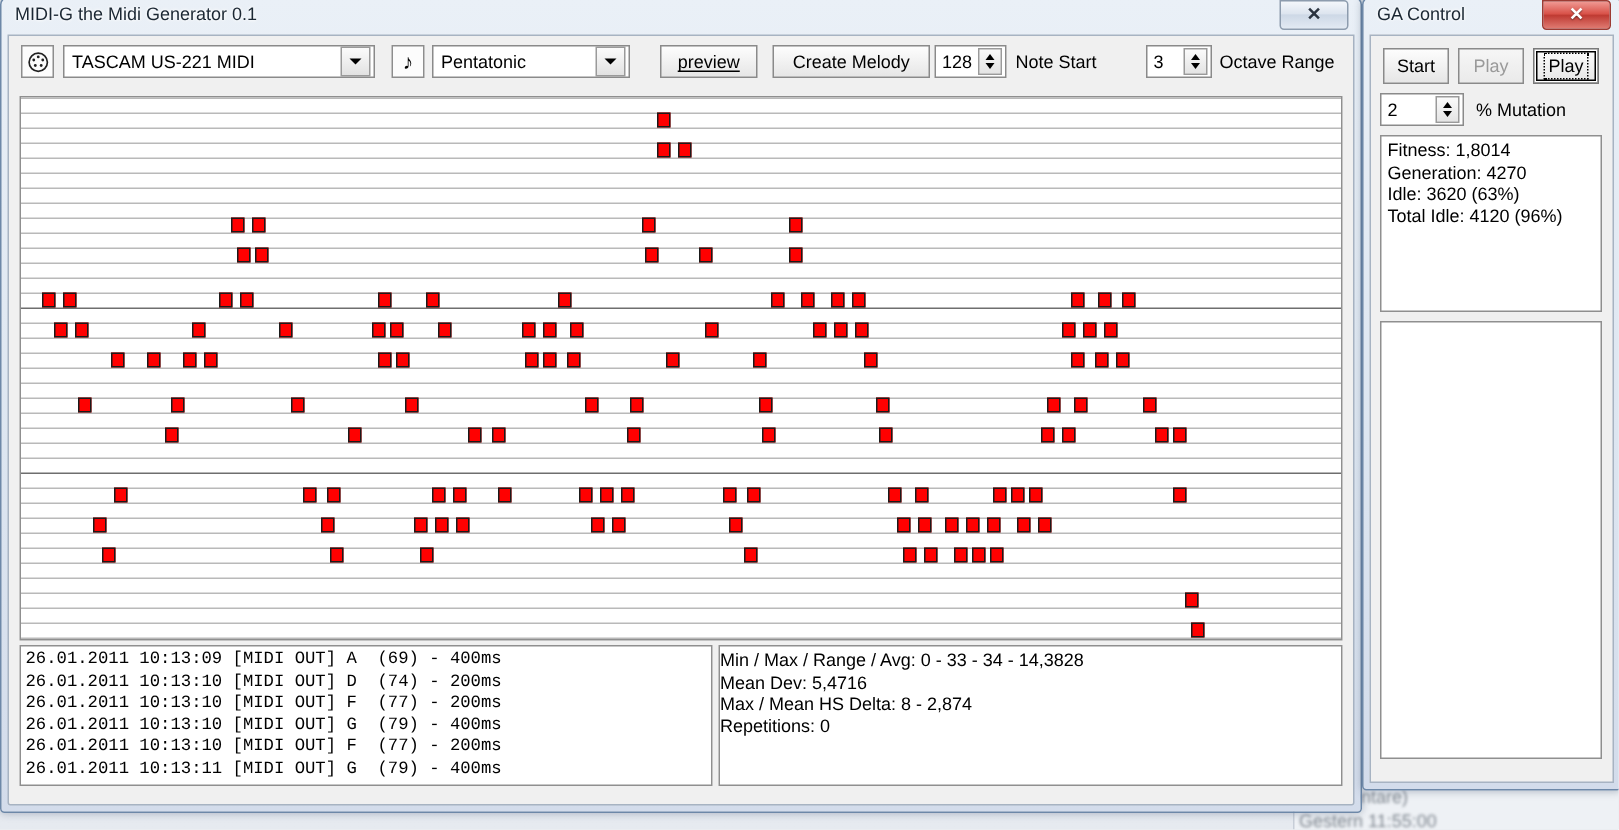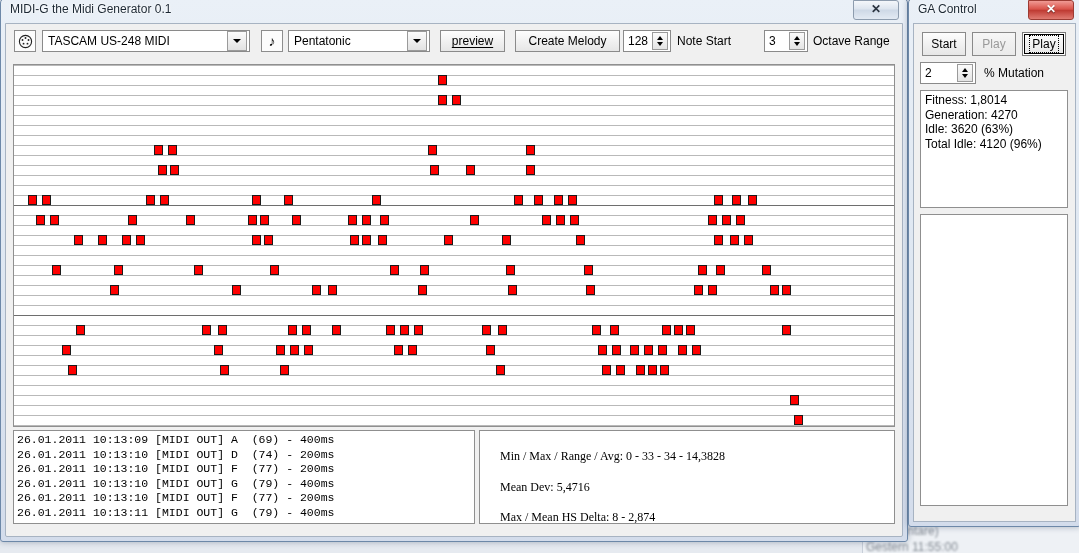--- a/index.html
+++ b/index.html
@@ -74,22 +74,22 @@
   .gline.oct{background:#6e6e6e;}
   .note{position:absolute;width:9px;height:10px;background:#ff0000;border:1px solid #1a1a1a;
     box-sizing:border-box;}
 
   
   .pane{position:absolute;background:#fff;border:1px solid #8f8f8f;overflow:hidden;}
   #logpane{left:7px;top:406px;width:460px;height:92px;}
   #statspane{left:473px;top:406px;width:414px;height:92px;}
   .logline{font-family:"Liberation Mono",monospace;font-size:11.5px;color:#000;
     white-space:pre;line-height:14.6px;padding-left:3px;}
-  .statline{font-family:Liberation Serif, serif;font-size:12px;color:#000;
-    white-space:pre;line-height:14.6px;padding-left:20px;margin-top:16px;}
+  .statline{font-family:Liberation Sans, sans-serif;font-size:12px;color:#000;
+    white-space:pre;line-height:14.6px;padding-left:0;}
   #logpane .logline:first-child{padding-top:2px;}
   #statspane .statline:first-child{padding-top:2px;}
 
   
   #gawin{left:908px;top:-2px;width:171px;height:527px;}
   #ga-client{position:absolute;left:4px;top:24px;right:4px;bottom:4px;background:#f0f0f0;
     border:1px solid #a7b3c2;}
   .gbtn{position:absolute;height:24px;border:1px solid #8a8a8a;
     background:linear-gradient(180deg,#fdfdfd,#e6e6e6);box-sizing:border-box;
     display:flex;align-items:center;justify-content:center;font-size:12px;color:#000;cursor:pointer;}
@@ -130,30 +130,30 @@
         <svg width="15" height="15" viewBox="0 0 16 16">
           <circle cx="8" cy="8" r="6.5" fill="none" stroke="#222" stroke-width="1.2"></circle>
           <circle cx="8" cy="4.2" r="1" fill="#222"></circle>
           <circle cx="4.8" cy="6.4" r="1" fill="#222"></circle>
           <circle cx="11.2" cy="6.4" r="1" fill="#222"></circle>
           <circle cx="5.9" cy="10.3" r="1" fill="#222"></circle>
           <circle cx="10.1" cy="10.3" r="1" fill="#222"></circle>
         </svg>
       </div>
       <div class="tb combo" style="left:36px;top:6px;width:208px;">
-        <div class="cv">TASCAM US-248 MIDI</div>
+        <div class="cv">TASCAM US-221 MIDI</div>
         <div class="arrowbtn">
             <i></i>
           </div>
       </div>
 
       <div class="tb iconbox" style="left:255px;top:6px;">
         <span style="font-size:14px;line-height:1;color:#000;">♪</span>
       </div>
-      <div class="tb combo" style="left:282px;top:6px;width:142px;">
+      <div class="tb combo" style="left:282px;top:6px;width:132px;">
         <div class="cv">Pentatonic</div>
         <div class="arrowbtn">
             <i></i>
           </div>
       </div>
 
       <div class="tb pbtn" style="left:434px;top:6px;width:65px;">
         <span style="text-decoration:underline;text-decoration-skip-ink:none;text-underline-offset:2px;">preview</span>
       </div>
       <div class="tb pbtn" style="left:509px;top:6px;width:105px;">

